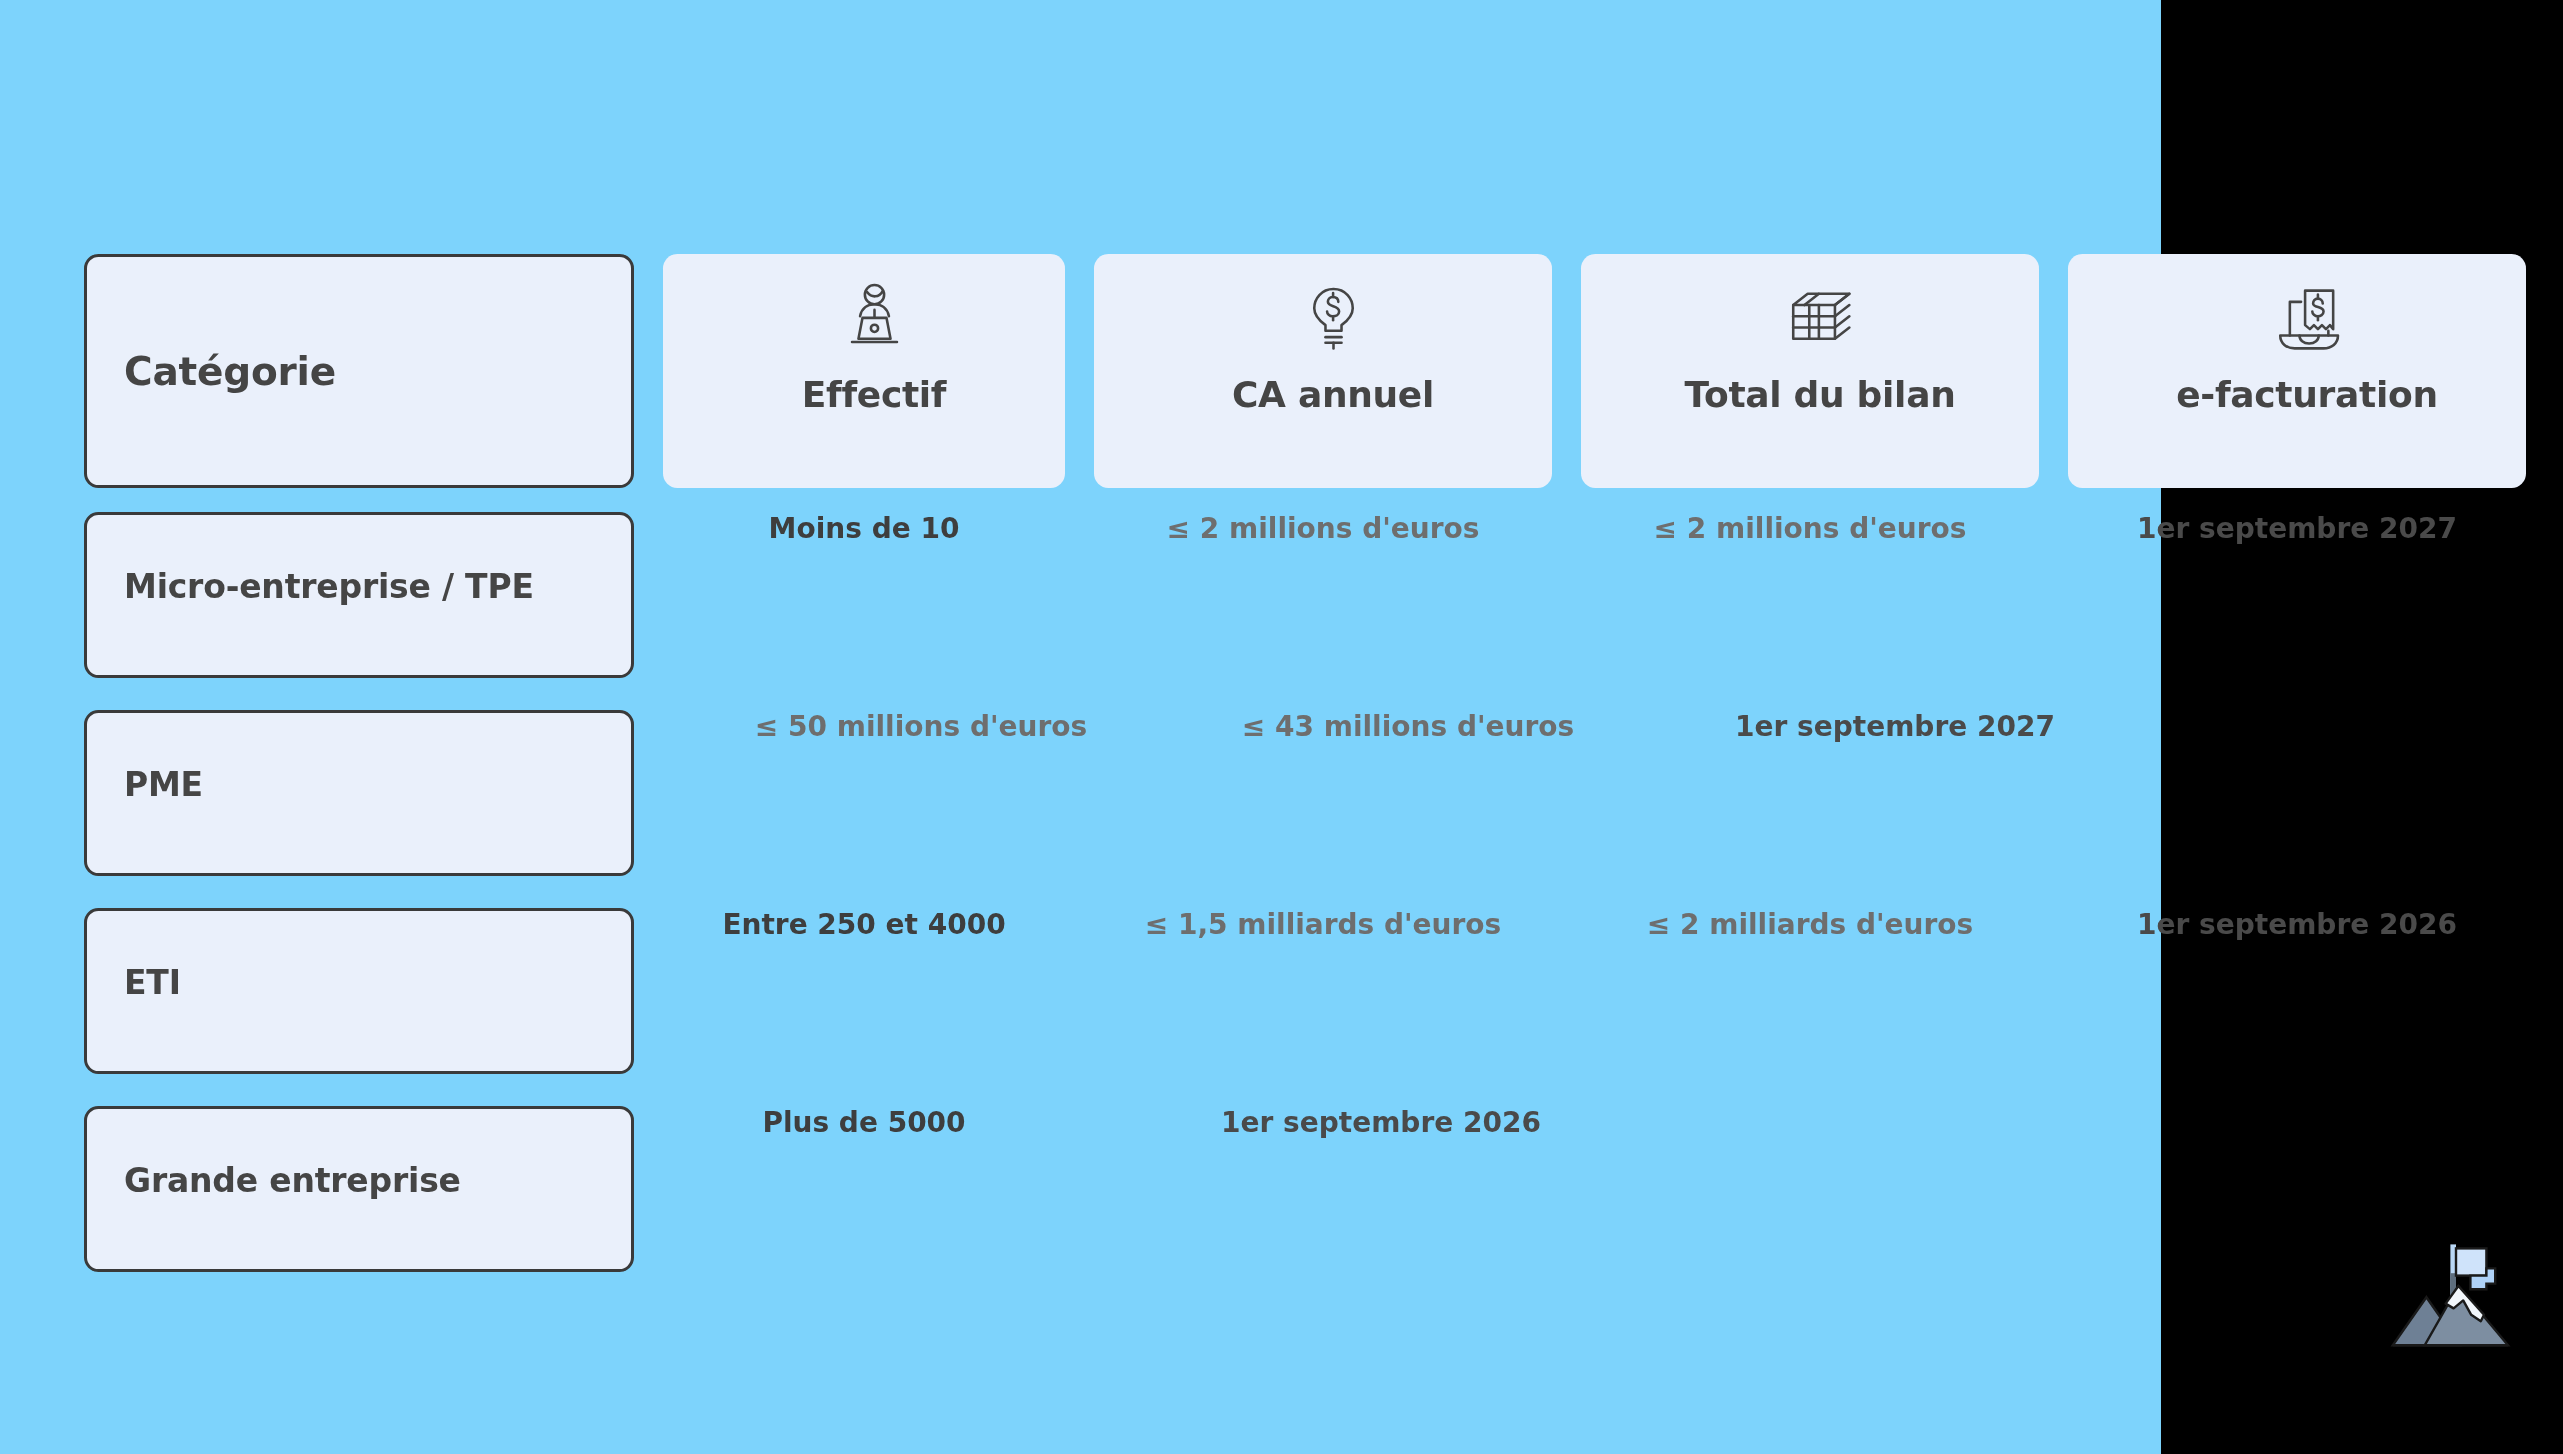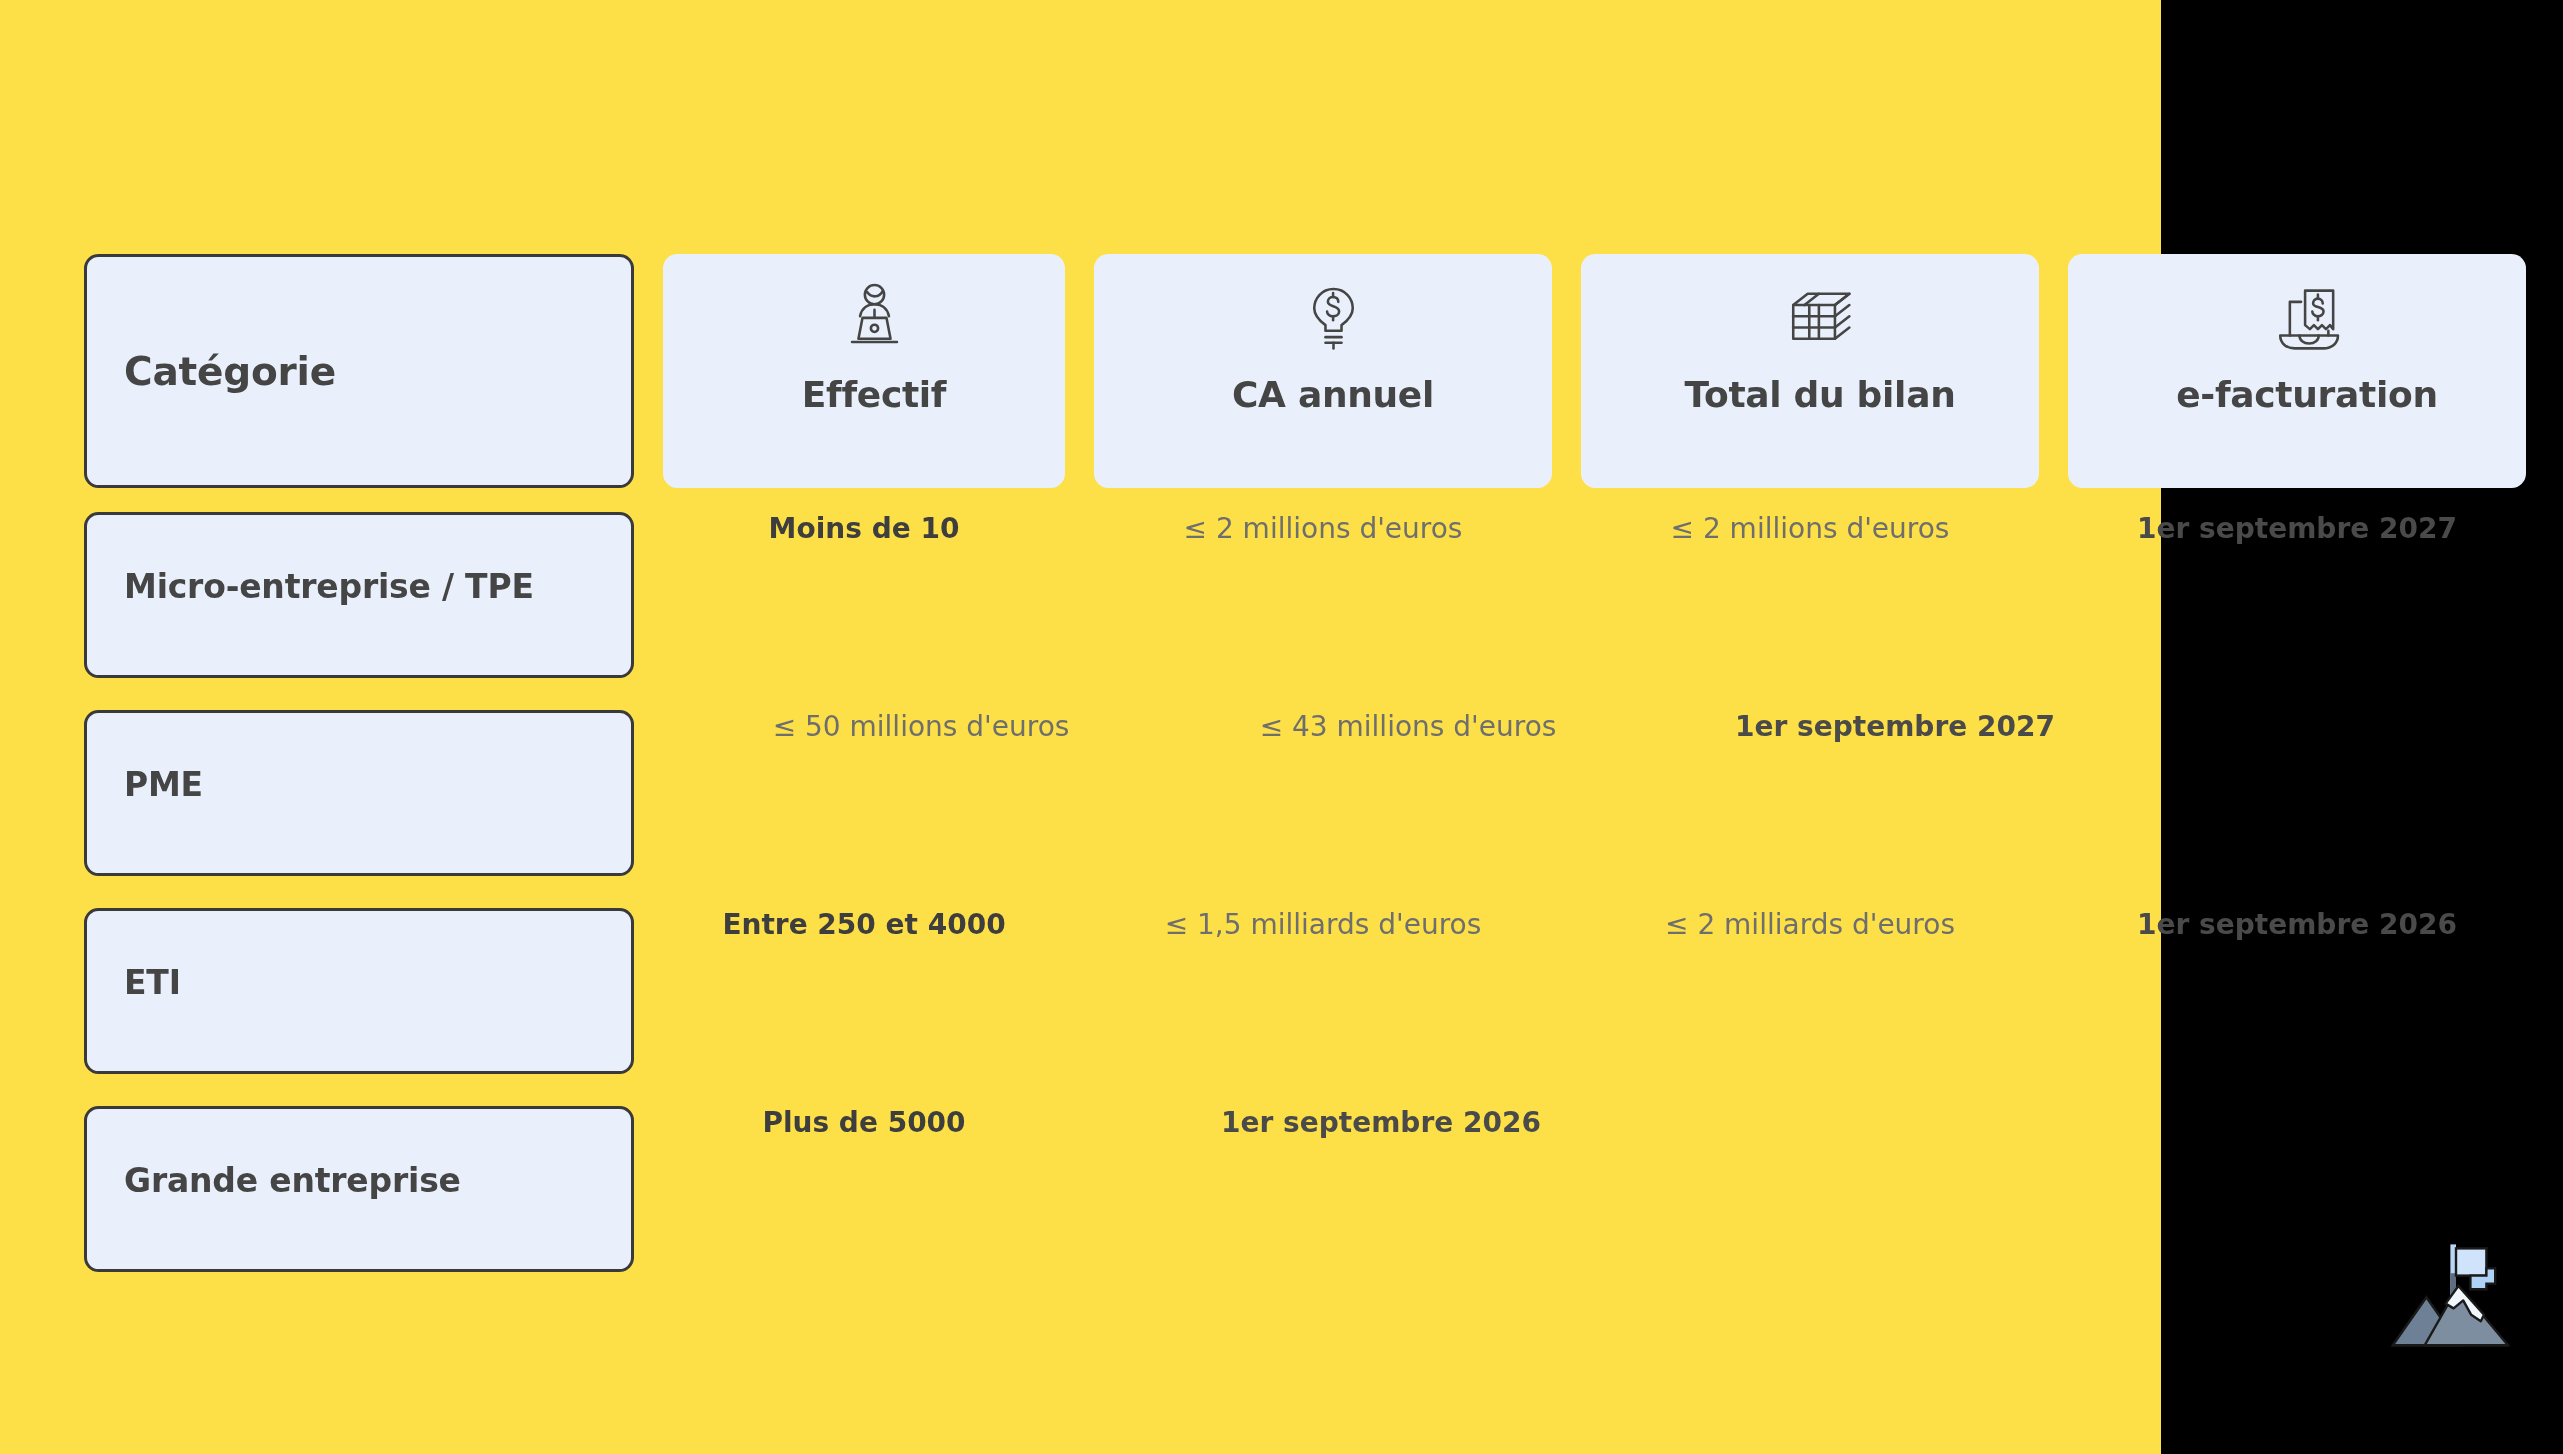--- a/index.html
+++ b/index.html
@@ -6,21 +6,21 @@
   html, body {
     width:2563px; height:1454px;
     background:#000000;
     font-family:"DejaVu Sans", sans-serif;
     overflow:hidden;
   }
 
   .board {
     position:relative;
     width:2161px; height:1454px;
-    background:#fde047;
+    background:#7dd3fc;
   }
 
   
   .table {
     position:absolute;
     left:84px;
     top:254px;
     width:2400px;
   }
 
@@ -105,21 +105,21 @@
     align-items:flex-start;
     justify-content:center;
     text-align:center;
     padding:0 6.4px;
   }
   .data-cell .val {
     font-size:28px;
     line-height:1.2;
   }
   .val.strong { font-weight:bold; color:#3E3E3E; }
-  .val.muted  { font-weight:normal; color:#6E6E6E; }
+  .val.muted  { font-weight:bold; color:#6E6E6E; }
   .val.date   { font-weight:bold; color:#4A4A4A; }
 
   
   .logo {
     position:absolute;
     left:2388px;
     top:1238px;
     width:136px;
     height:120px;
   }

